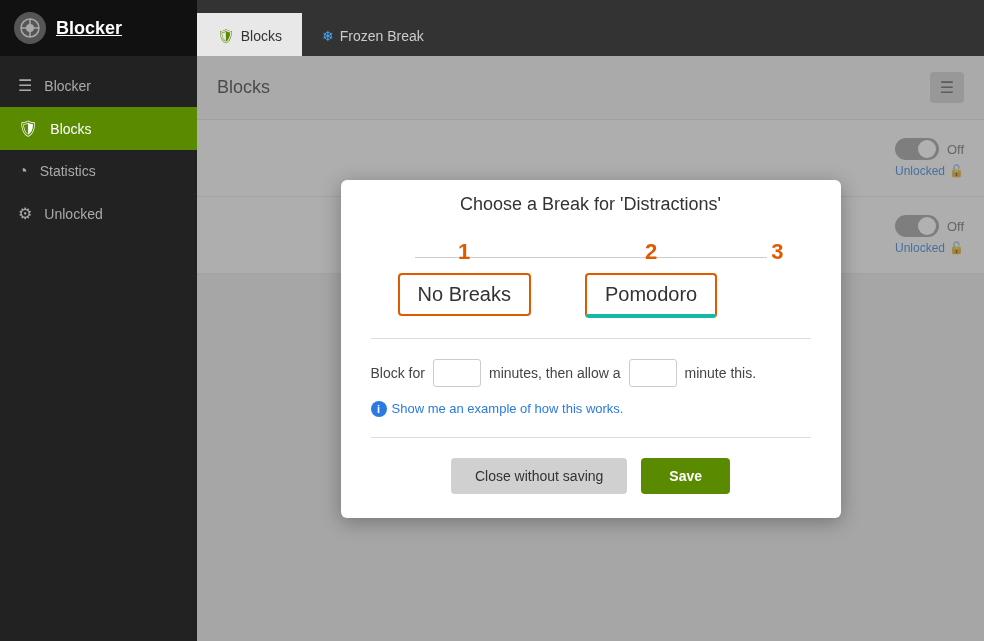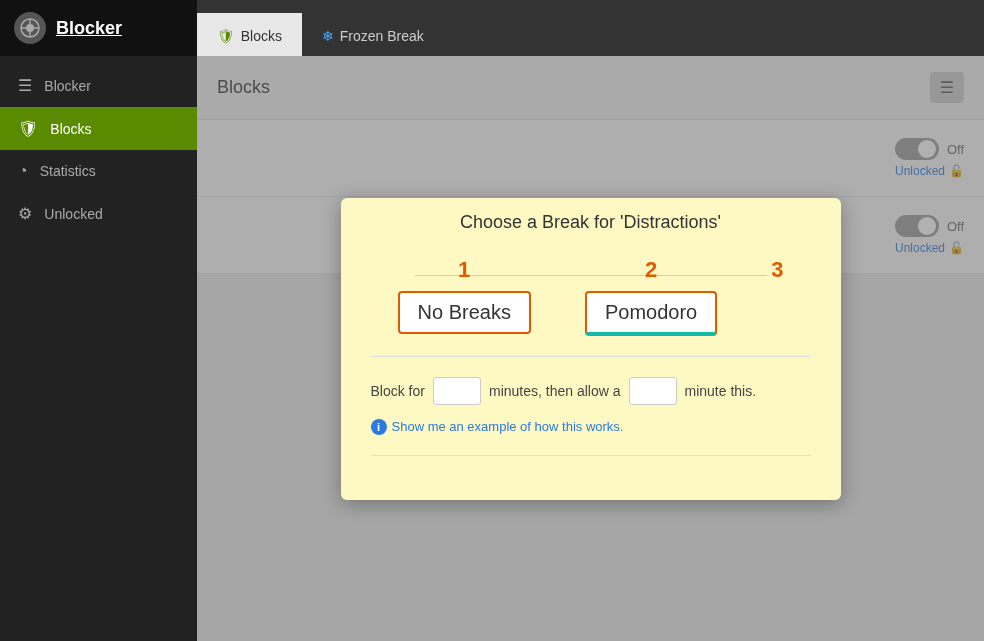--- a/index.html
+++ b/index.html
@@ -145,21 +145,21 @@
     .overlay {
       position: absolute;
       inset: 0;
       background: rgba(100,100,100,0.5);
       display: flex;
       align-items: center;
       justify-content: center;
       z-index: 10;
     }
     .modal {
-      background: #fef9c3;
+      background: #ffffff;
       border-radius: 6px;
       width: 500px;
       padding: 14px 30px 24px;
       box-shadow: 0 4px 20px rgba(0,0,0,0.3);
     }
     .modal-title {
       text-align: center;
       font-size: 18px;
       color: #333;
       margin-bottom: 24px;
@@ -396,16 +396,20 @@
           <span>minute this.</span>
         </div>
 
         <div class="info-link">
           <span class="info-icon">i</span>
           <span>Show me an example of how this works.</span>
         </div>
 
         <hr class="modal-divider">
 
+        <div class="modal-footer">
+          <button class="btn-close">Close without saving</button>
+          <button class="btn-save">Save</button>
+        </div>
       </div>
     </div>
   </div>
 </div>
 
 </body></html>

